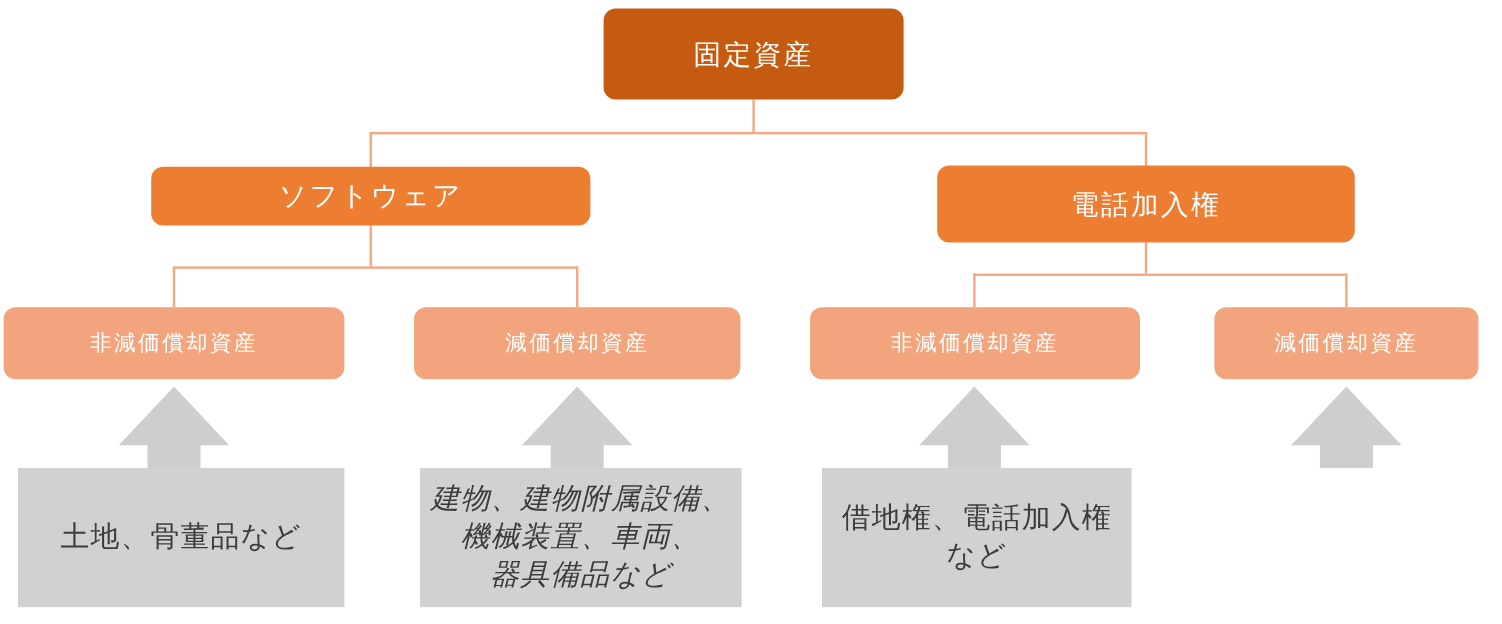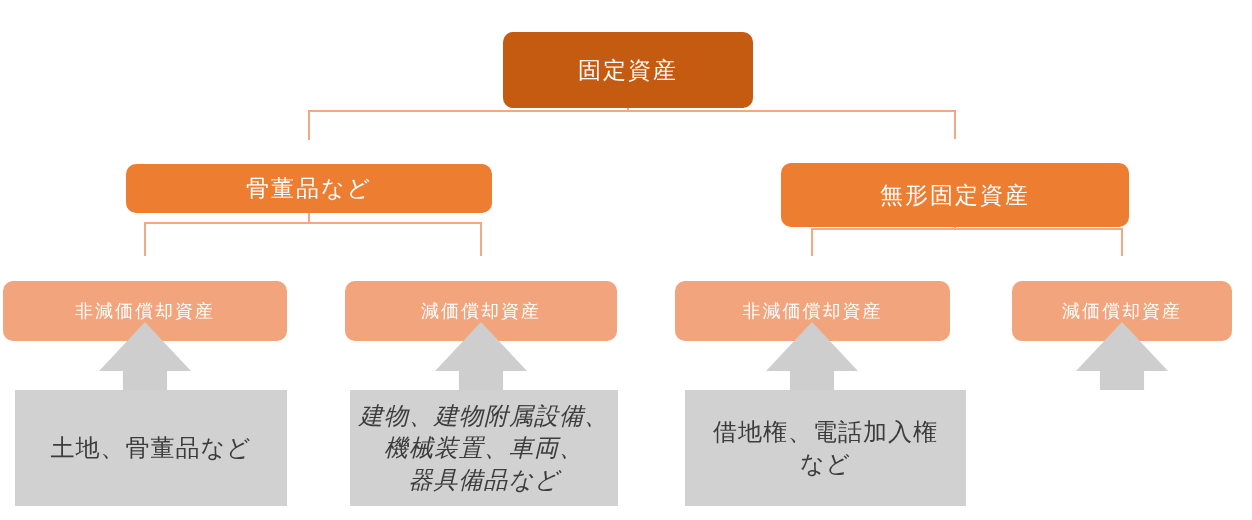--- a/index.html
+++ b/index.html
@@ -18,21 +18,20 @@
   .node {
     position: absolute;
     display: flex;
     align-items: center;
     justify-content: center;
     text-align: center;
     color: #ffffff;
     border-radius: 10px;
     letter-spacing: 2px;
     box-sizing: border-box;
-    margin-top: 25px;
   }
   .node.root    { background: var(--c-root, #C55A11);   font-size: 23px; }
   .node.level2  { background: var(--c-level2, #ED7D31); font-size: 23px; }
   .node.level3  { background: var(--c-level3, #F2A47C); font-size: 18px; }
   .example {
     position: absolute;
     background: var(--c-example_box, #D2D1D1);
     color: var(--c-example_text, #3C3C3C);
     display: flex;
     align-items: center;
@@ -76,24 +75,24 @@
   <div class="conn v" style="left:954px; top:202px; height:26px;"></div>
   <div class="conn h" style="left:811px; top:228px; width:311px;"></div>
   <div class="conn v" style="left:811px; top:228px; height:28px;"></div>
   <div class="conn v" style="left:1121px; top:228px; height:28px;"></div>
 
   <div class="node root" style="left:503px; top:7px; width:250px; height:76px;">
     <span>固定資産</span>
   </div>
 
   <div class="node level2" style="left:126px; top:139px; width:366px; height:49px;">
-    <span>骨董品など</span>
+    <span>ソフトウェア</span>
   </div>
   <div class="node level2" style="left:781px; top:138px; width:348px; height:64px;">
-    <span>無形固定資産</span>
+    <span>電話加入権</span>
   </div>
 
   <div class="node level3" style="left:3px; top:256px; width:284px; height:60px;">
     <span>非減価償却資産</span>
   </div>
   <div class="node level3" style="left:345px; top:256px; width:272px; height:60px;">
     <span>減価償却資産</span>
   </div>
   <div class="node level3" style="left:675px; top:256px; width:275px; height:60px;">
     <span>非減価償却資産</span>
@@ -108,18 +107,18 @@
   <div class="up-arrow" style="left:1076px; top:322px;"></div>
 
   <div class="example" style="left:15px; top:390px; width:272px; height:116px;">
     <span>土地、骨董品など</span>
   </div>
   <div class="example" style="left:350px; top:390px; width:268px; height:116px;font-style:italic;">
     <span>建物、建物附属設備、
 機械装置、車両、
 器具備品など</span>
   </div>
-  <div class="example" style="left:685px; top:390px; width:281px; height:116px;">
+  <div class="example" style="left:685px; top:390px; width:258px; height:116px;">
     <span>借地権、電話加入権
 など</span>
   </div>
 
 </div>
 
 </body></html>

